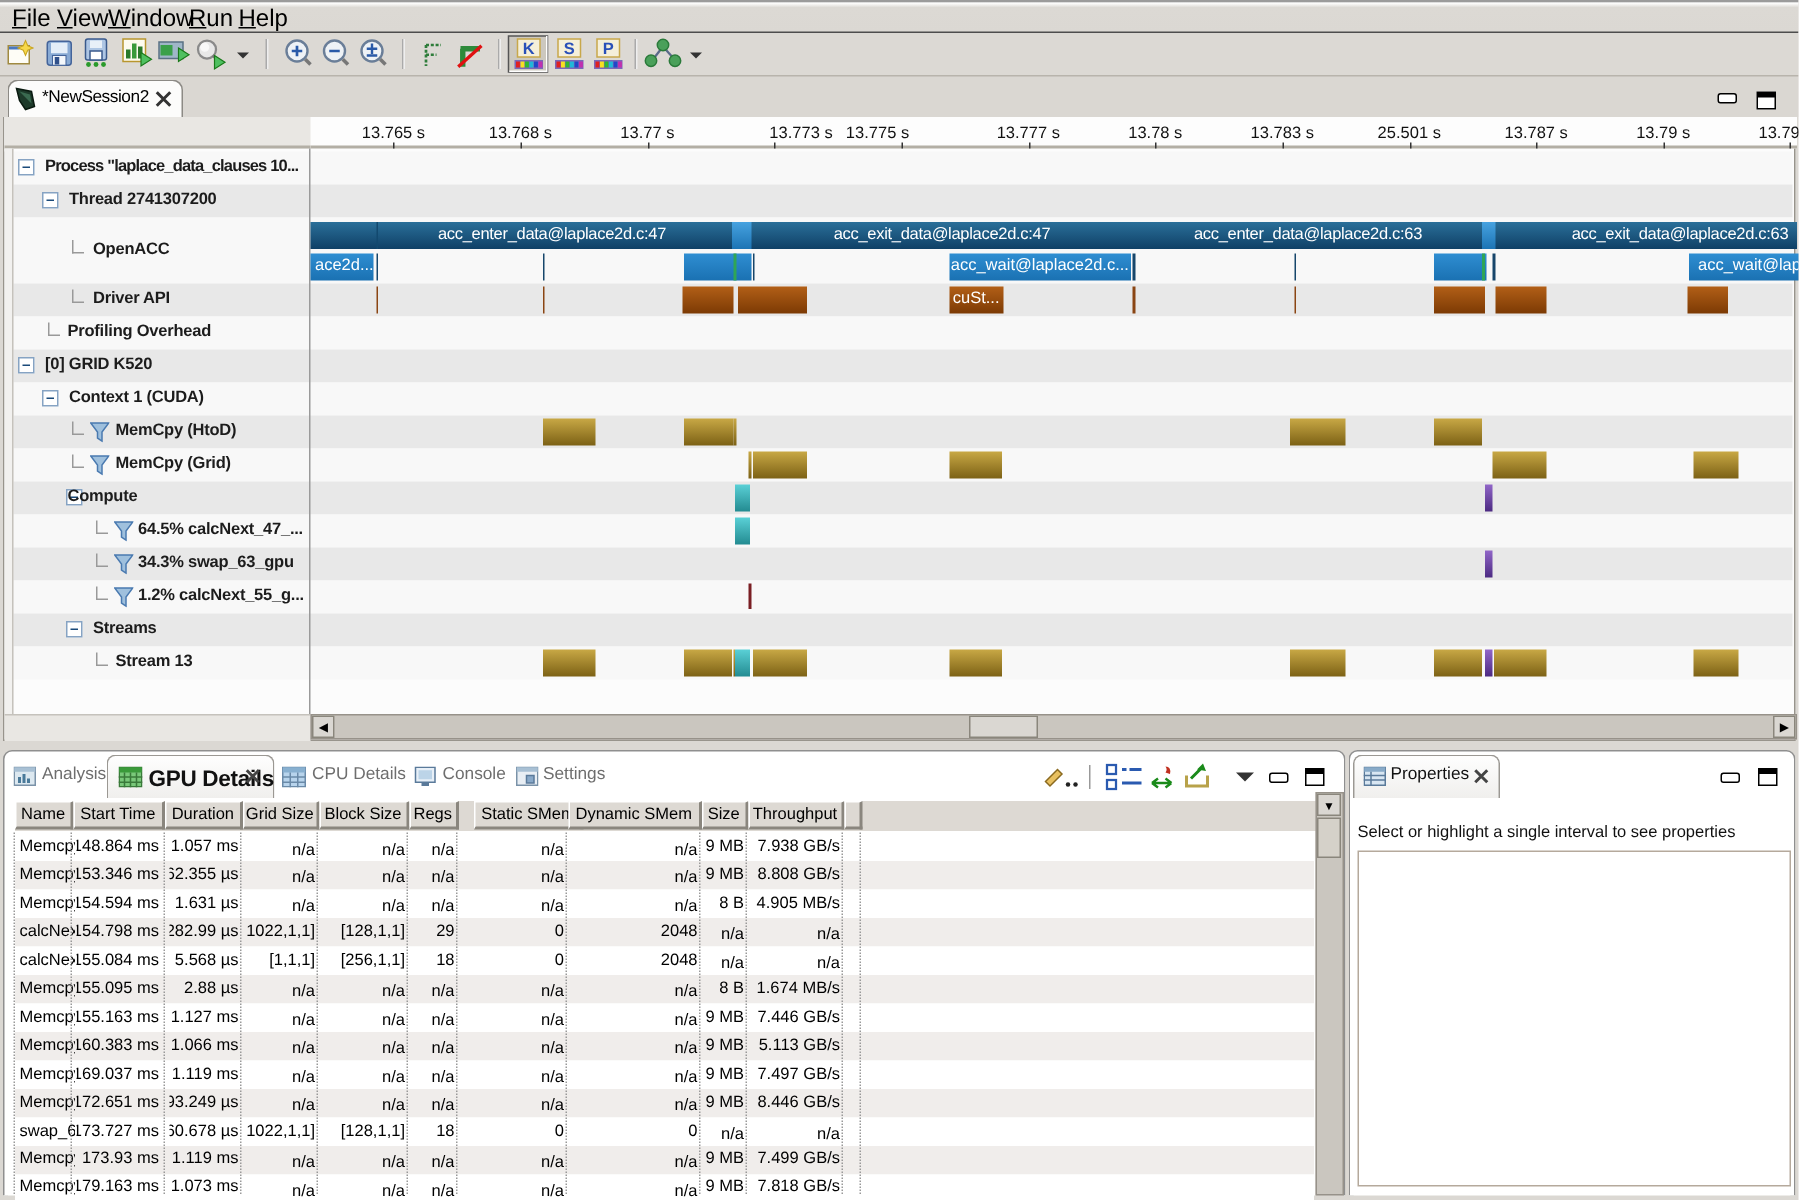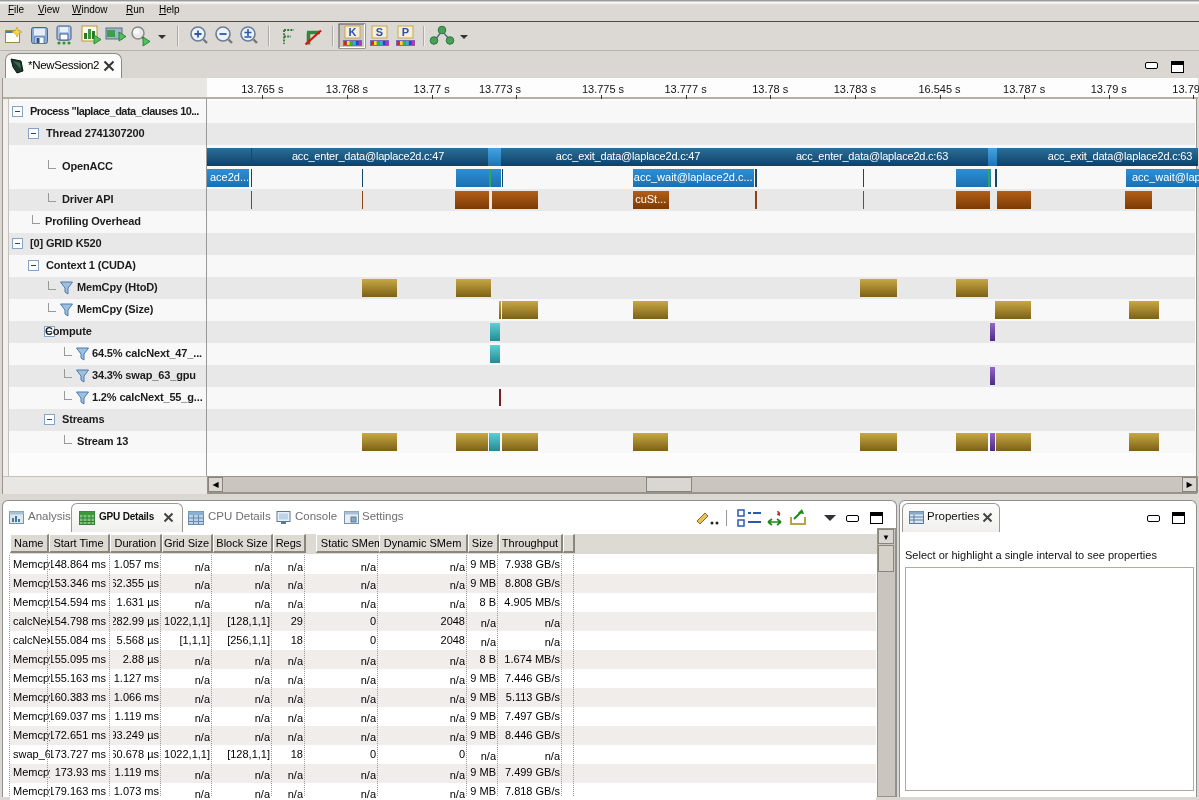--- a/index.html
+++ b/index.html
@@ -1,17 +1,17 @@
 <!DOCTYPE html>
 <html><head><meta charset="utf-8"><style>
 *{margin:0;padding:0;box-sizing:border-box}
 html,body{width:1199px;height:800px;overflow:hidden}
 body{font-family:"Liberation Sans",sans-serif;background:#dbd8d3;position:relative;font-size:11px}
 .menubar{position:absolute;left:0;top:0;width:1199px;height:22px;background:linear-gradient(#9b9b9b 0,#9b9b9b 1px,#fff 2px,#dcd9d4 5px,#dbd8d3 100%);border-bottom:1px solid #4d4d4d}
-.menubar span{position:absolute;top:4px;font-size:10px;color:#000}
+.menubar span{position:absolute;top:4px;font-size:16px;color:#000}
 .menubar u{text-decoration:underline}
 .toolbar{position:absolute;left:0;top:23px;width:1199px;height:27px;background:#dcd9d4}
 .tabrow{position:absolute;left:0;top:50px;width:1199px;height:28px;background:#dad7d2;border-top:1px solid #b8b4ac}
 .tab{position:absolute;left:5px;top:2px;width:117px;height:26px;background:#fcfcfb;border:1px solid #8c8a85;border-bottom:none;border-radius:7px 7px 0 0}
 .editor{position:absolute;left:2px;top:78px;width:1195px;height:416px;background:#fcfcfc;border:1px solid #98948c;border-top:none}
 .bandW{position:absolute;left:4px;background:#f8f8f8}
 .bandG{position:absolute;left:4px;background:#e8e8e8}
 .ruler{position:absolute;left:204px;top:0px;width:991px;height:21px;background:#fdfdfd;border-bottom:2px solid #b3afa5}
 .rlab{position:absolute;top:4.5px;transform:translateX(-50%);font-size:11px;color:#111;white-space:nowrap}
 .tick{position:absolute;top:17px;width:1px;height:4px;background:#333}
@@ -200,31 +200,31 @@
 <div class="bandG" style="top:331px;height:22px;right:1px"></div>
 <div class="bandW" style="top:353px;height:22px;right:1px"></div>
 <div style="top:375px;height:23px;right:1px;background:#fcfcfc"></div>
 <div class="ruler">
 <div class="rlab" style="left:55.30000000000001px">13.765 s</div>
 <div class="tick" style="left:55.30000000000001px"></div>
 <div class="rlab" style="left:139.95000000000005px">13.768 s</div>
 <div class="tick" style="left:139.95000000000005px"></div>
 <div class="rlab" style="left:224.60000000000002px">13.77 s</div>
 <div class="tick" style="left:224.60000000000002px"></div>
-<div class="rlab" style="left:293px">13.773 s</div>
+<div class="rlab" style="left:327px">13.773 s</div>
 <div class="tick" style="left:309.25px"></div>
-<div class="rlab" style="left:396px">13.775 s</div>
+<div class="rlab" style="left:378px">13.775 s</div>
 <div class="tick" style="left:393.9000000000001px"></div>
 <div class="rlab" style="left:478.54999999999995px">13.777 s</div>
 <div class="tick" style="left:478.54999999999995px"></div>
 <div class="rlab" style="left:563.2px">13.78 s</div>
 <div class="tick" style="left:563.2px"></div>
 <div class="rlab" style="left:647.8500000000001px">13.783 s</div>
 <div class="tick" style="left:647.8500000000001px"></div>
-<div class="rlab" style="left:732.5px">16.545 s</div>
+<div class="rlab" style="left:732.5px">25.501 s</div>
 <div class="tick" style="left:732.5px"></div>
 <div class="rlab" style="left:817.1500000000001px">13.787 s</div>
 <div class="tick" style="left:817.1500000000001px"></div>
 <div class="rlab" style="left:901.8px">13.79 s</div>
 <div class="tick" style="left:901.8px"></div>
 <div class="rlab" style="left:986.45px">13.792 s</div>
 <div class="tick" style="left:986.45px"></div>
 </div>
 <div class="corner"></div>
 <div class="vstrip"></div>
@@ -253,21 +253,21 @@
 <div class="tree" style="left:43px;top:181px;width:157px;letter-spacing:-0.15px">Context 1 (CUDA)</div>
 <div class="Lc" style="left:45px;top:203px"></div>
 <svg width="13" height="14" style="position:absolute;left:57px;top:203px">
       <path d="M0.5 1 L12.5 1 L8 7 L8 13 L5 11 L5 7 Z" fill="#9fc0dd" stroke="#4a7ab0"></path>
     </svg>
 <div class="tree" style="left:74px;top:203px;width:126px;letter-spacing:-0.15px">MemCpy (HtoD)</div>
 <div class="Lc" style="left:45px;top:225px"></div>
 <svg width="13" height="14" style="position:absolute;left:57px;top:225px">
       <path d="M0.5 1 L12.5 1 L8 7 L8 13 L5 11 L5 7 Z" fill="#9fc0dd" stroke="#4a7ab0"></path>
     </svg>
-<div class="tree" style="left:74px;top:225px;width:126px;letter-spacing:-0.15px">MemCpy (Size)</div>
+<div class="tree" style="left:74px;top:225px;width:126px;letter-spacing:-0.15px">MemCpy (Grid)</div>
 <div class="mbox" style="left:41px;top:247.5px">
       <i></i>
     </div>
 <div class="tree" style="left:42px;top:247px;width:141px;letter-spacing:-0.15px">Compute</div>
 <div class="Lc" style="left:61px;top:269px"></div>
 <svg width="13" height="14" style="position:absolute;left:73px;top:269px">
       <path d="M0.5 1 L12.5 1 L8 7 L8 13 L5 11 L5 7 Z" fill="#9fc0dd" stroke="#4a7ab0"></path>
     </svg>
 <div class="tree" style="left:89px;top:269px;width:111px;letter-spacing:-0.15px">64.5% calcNext_47_...</div>
 <div class="Lc" style="left:61px;top:291px"></div>
@@ -366,21 +366,21 @@
       <rect x="3" y="7" width="2" height="4" fill="#4a7a9a"></rect>
       <rect x="6" y="5" width="2" height="6" fill="#4a7a9a"></rect>
       <rect x="9" y="8" width="2" height="3" fill="#4a7a9a"></rect>
     </svg>
 <div class="btab" style="left:25px">Analysis</div>
 <svg width="16" height="14" style="position:absolute;left:76px;top:10px">
       <rect x="0.5" y="0.5" width="15" height="13" fill="#7ac87a" stroke="#3a7a3a"></rect>
       <rect x="0.5" y="0.5" width="15" height="3.5" fill="#3a9a3a"></rect>
       <path d="M0 7 H16 M0 10.5 H16 M4 4 V14 M8 4 V14 M12 4 V14" stroke="#3a7a3a" stroke-width="1"></path>
     </svg>
-<div class="btab" style="left:96px;color:#111;font-weight:bold;font-size:10px;letter-spacing:-0.2px;top:10px">GPU Details</div>
+<div class="btab" style="left:96px;color:#111;font-weight:bold;font-size:15px;letter-spacing:-0.2px;top:10px">GPU Details</div>
 <svg width="11" height="11" style="position:absolute;left:160px;top:11px">
       <path d="M1.5 1.5 L9.5 9.5 M9.5 1.5 L1.5 9.5" stroke="#444" stroke-width="2"></path>
     </svg>
 <svg width="16" height="14" style="position:absolute;left:185px;top:10px">
       <rect x="0.5" y="0.5" width="15" height="13" fill="#b8d4ec" stroke="#6a8aa8"></rect>
       <rect x="0.5" y="0.5" width="15" height="3.5" fill="#88b0d0"></rect>
       <path d="M0 7 H16 M0 10.5 H16 M5.5 4 V14 M10.5 4 V14" stroke="#6a8aa8" stroke-width="1"></path>
     </svg>
 <div class="btab" style="left:205px">CPU Details</div>
 <svg width="15" height="14" style="position:absolute;left:273px;top:10px">

